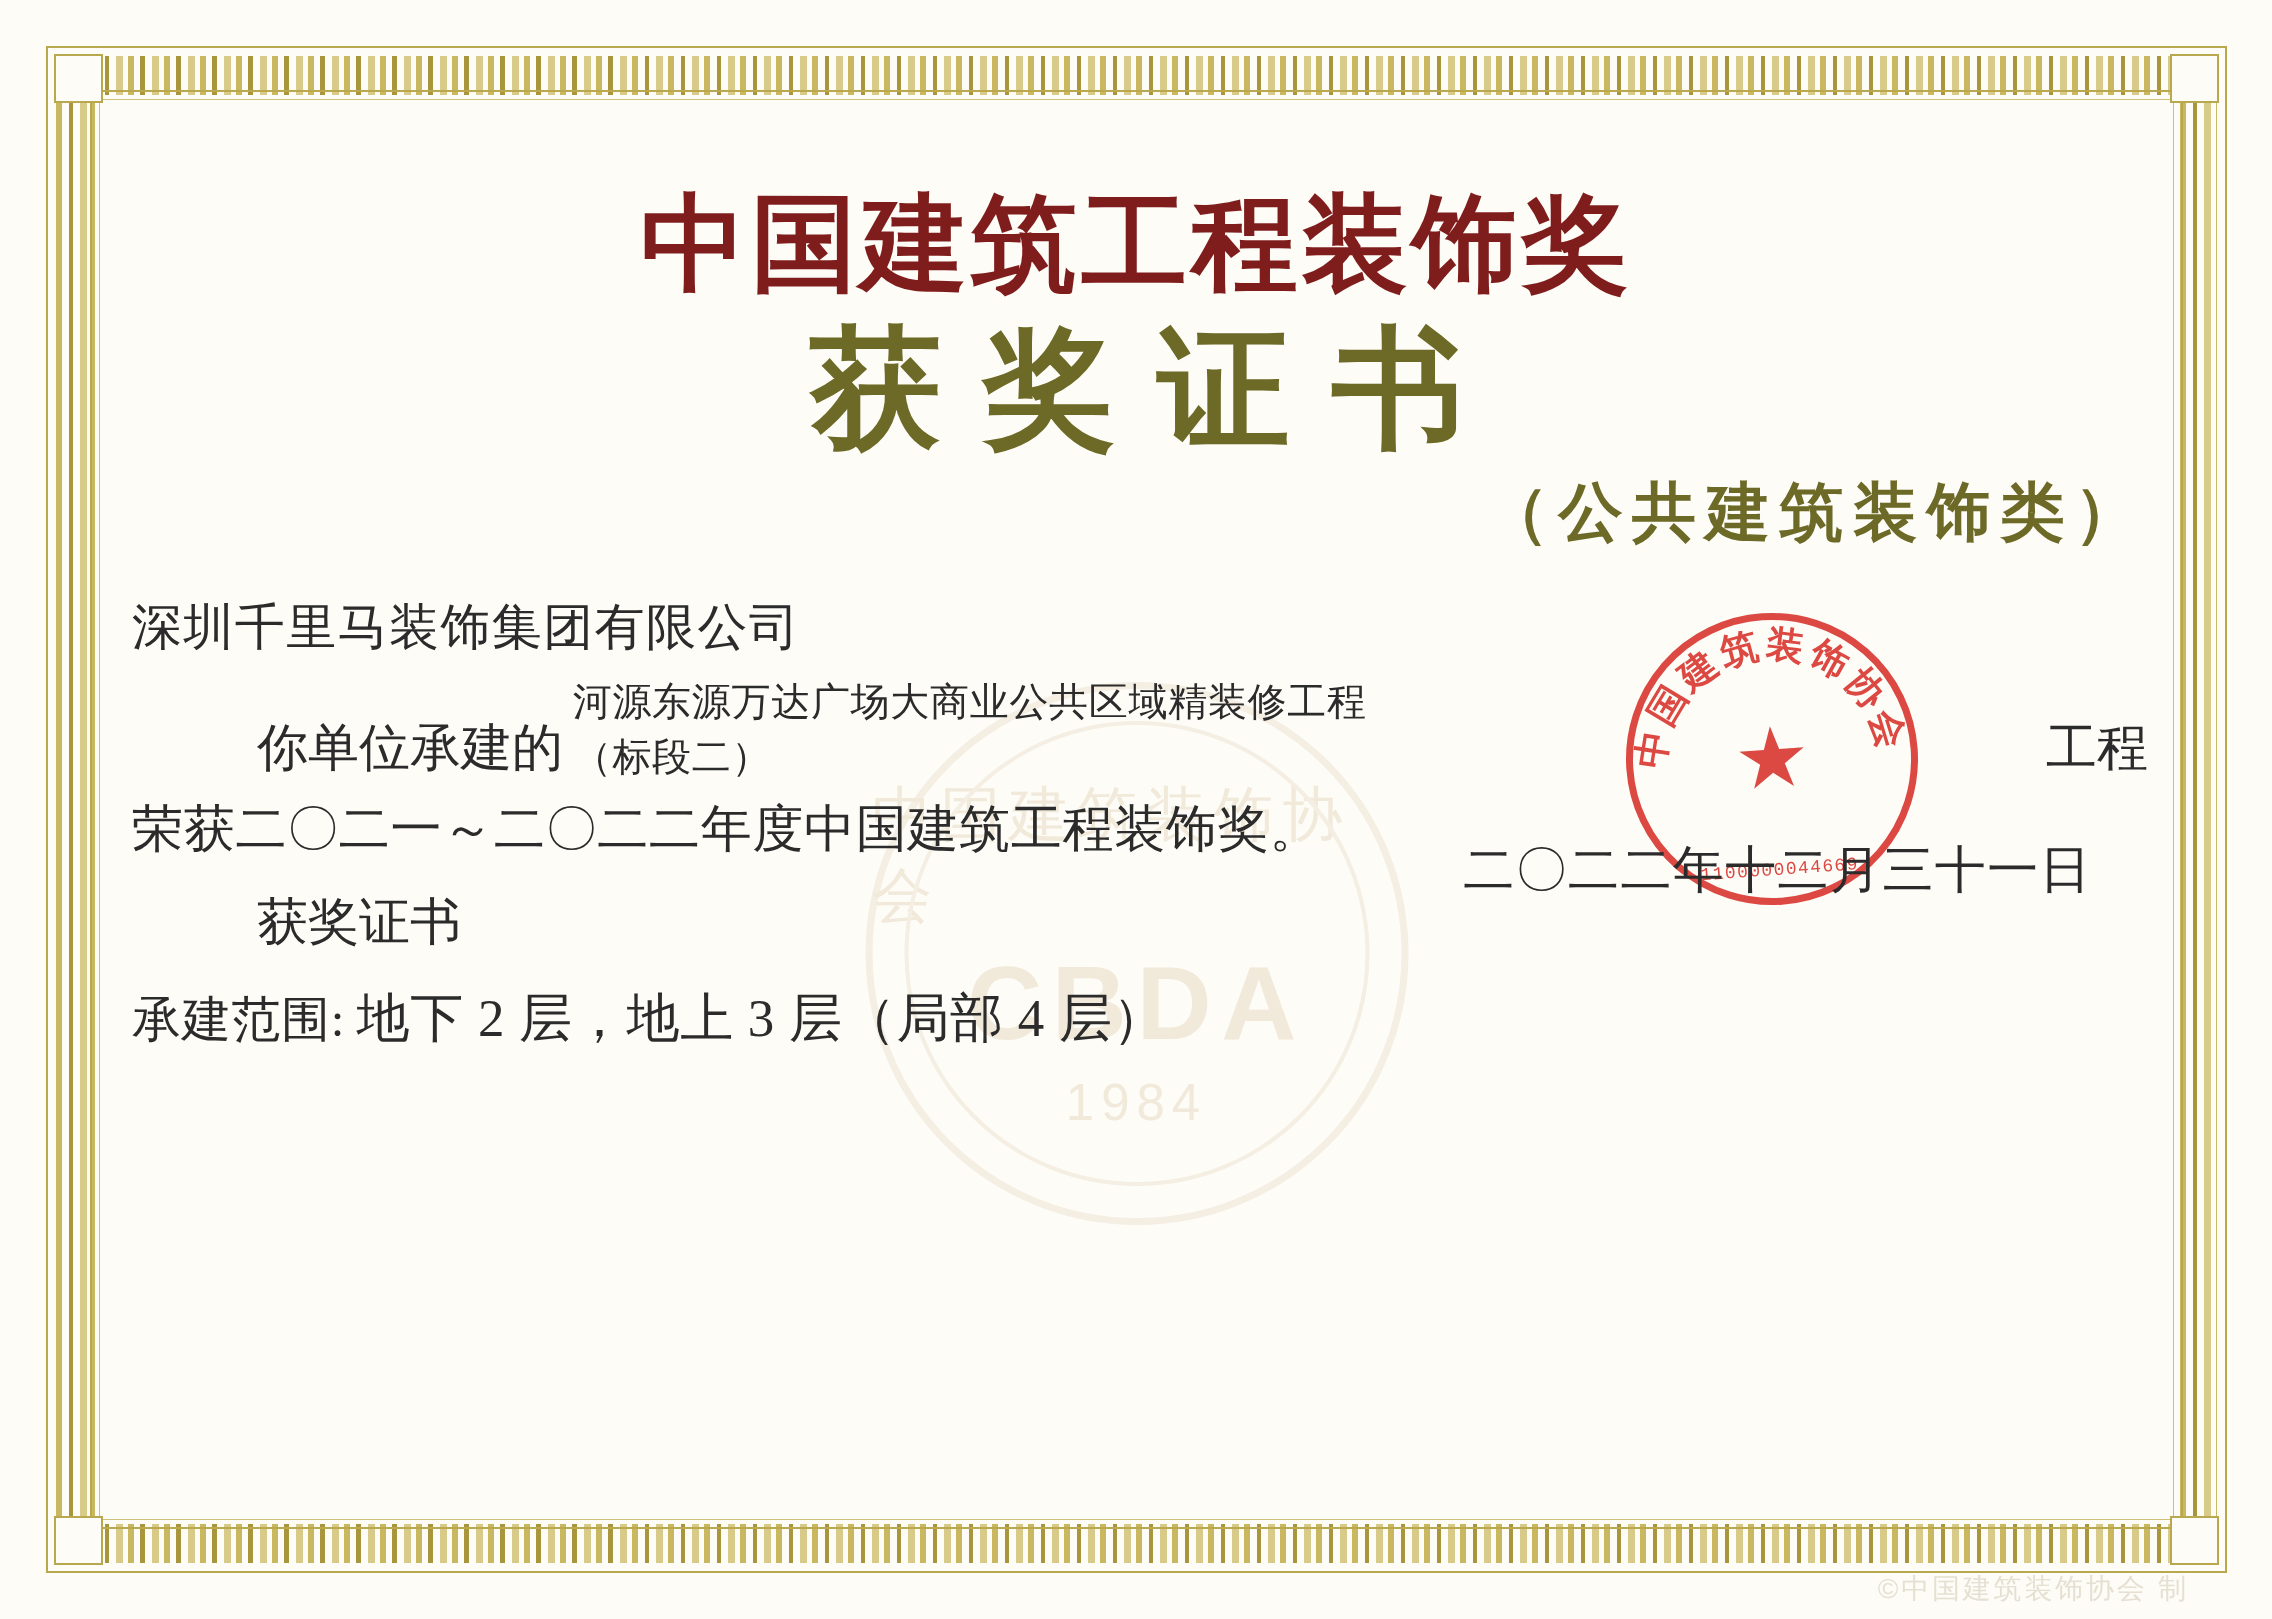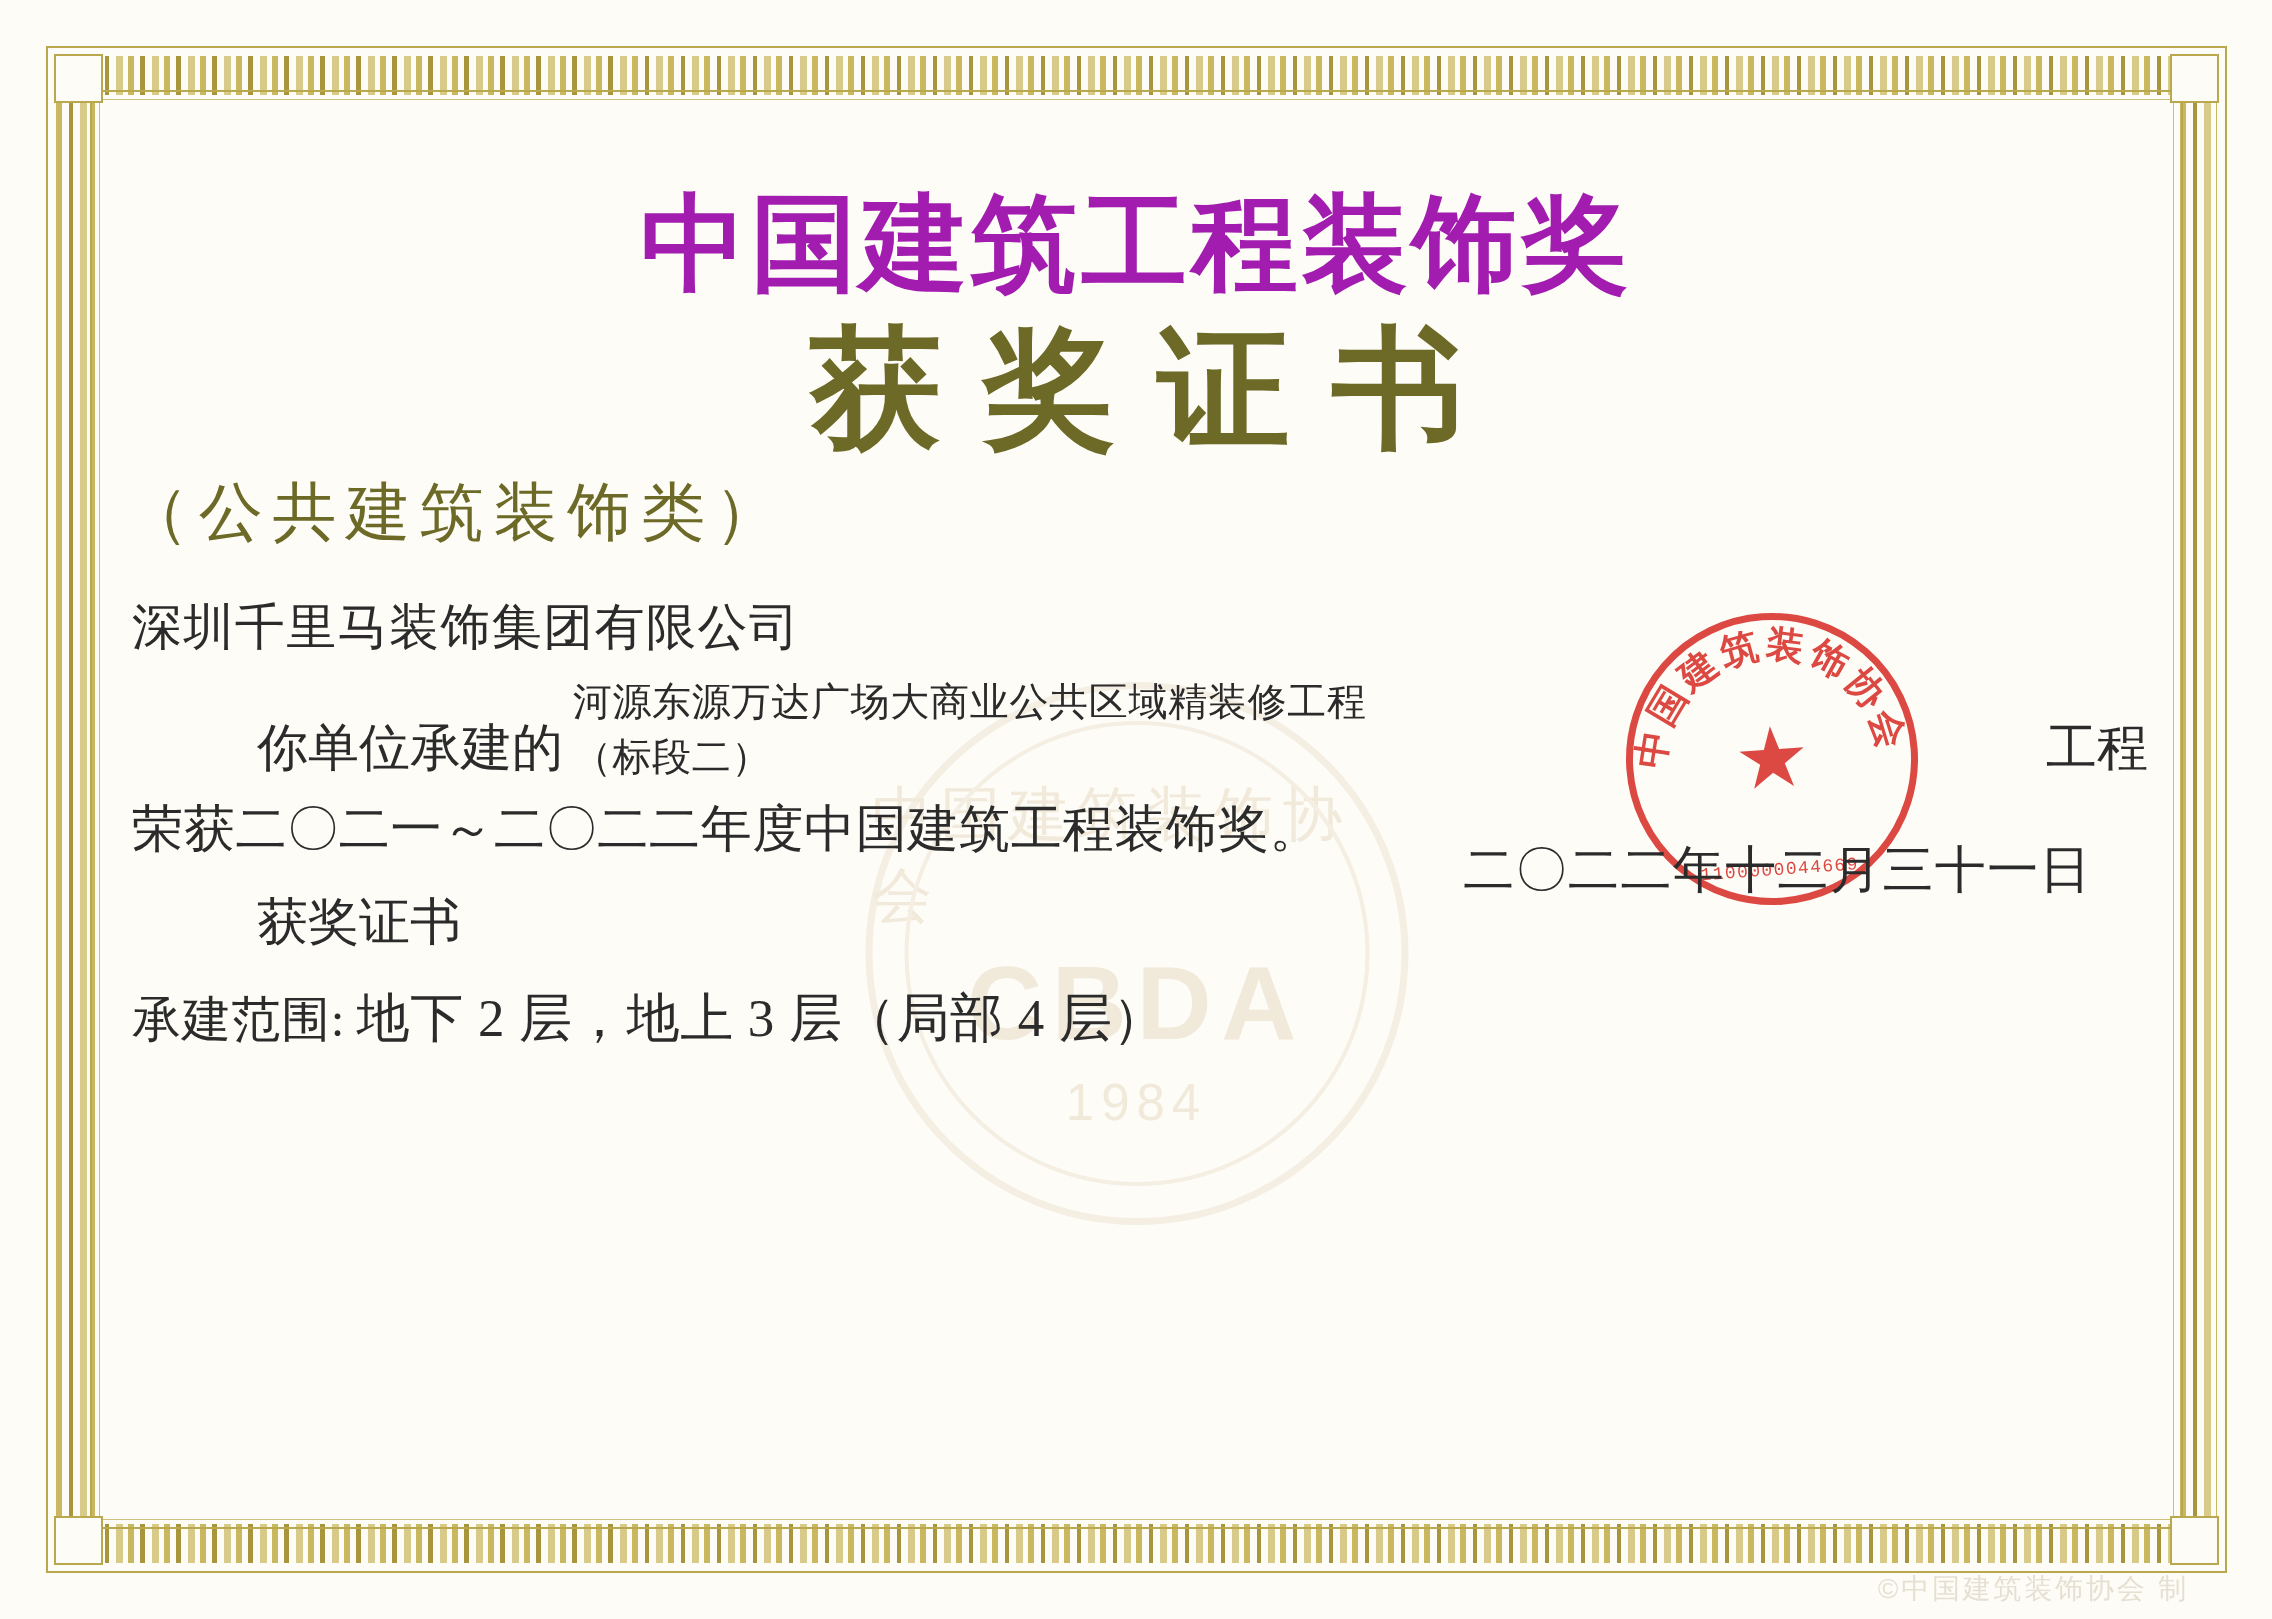--- a/index.html
+++ b/index.html
@@ -146,43 +146,43 @@
     right: 125px;
     bottom: 125px;
   }
 
   .title-main {
     text-align: center;
     margin-top: 63px;
     font-family: "Liberation Sans", sans-serif;
     font-size: 106px;
     font-weight: bold;
-    color: #a21caf;
+    color: #7f1d1d;
     letter-spacing: 4.2px;
     line-height: 1.05;
   }
 
   .title-sub {
     text-align: center;
     margin-top: 18px;
     font-family: "Liberation Serif", serif;
     font-size: 132px;
     font-weight: bold;
     color: #6d6a28;
     letter-spacing: 42px;
     text-indent: 42px;
     line-height: 1.1;
   }
 
   .title-category {
-    text-align: left;
+    text-align: right;
     margin-top: 7px;
     font-family: "Liberation Serif", serif;
     font-size: 64px;
-    font-weight: normal;
+    font-weight: bold;
     color: #6d6a28;
     letter-spacing: 9.7px;
   }
 
   .body-block {
     position: relative;
     margin-top: 40px;
     color: #2b2b2b;
   }
 

